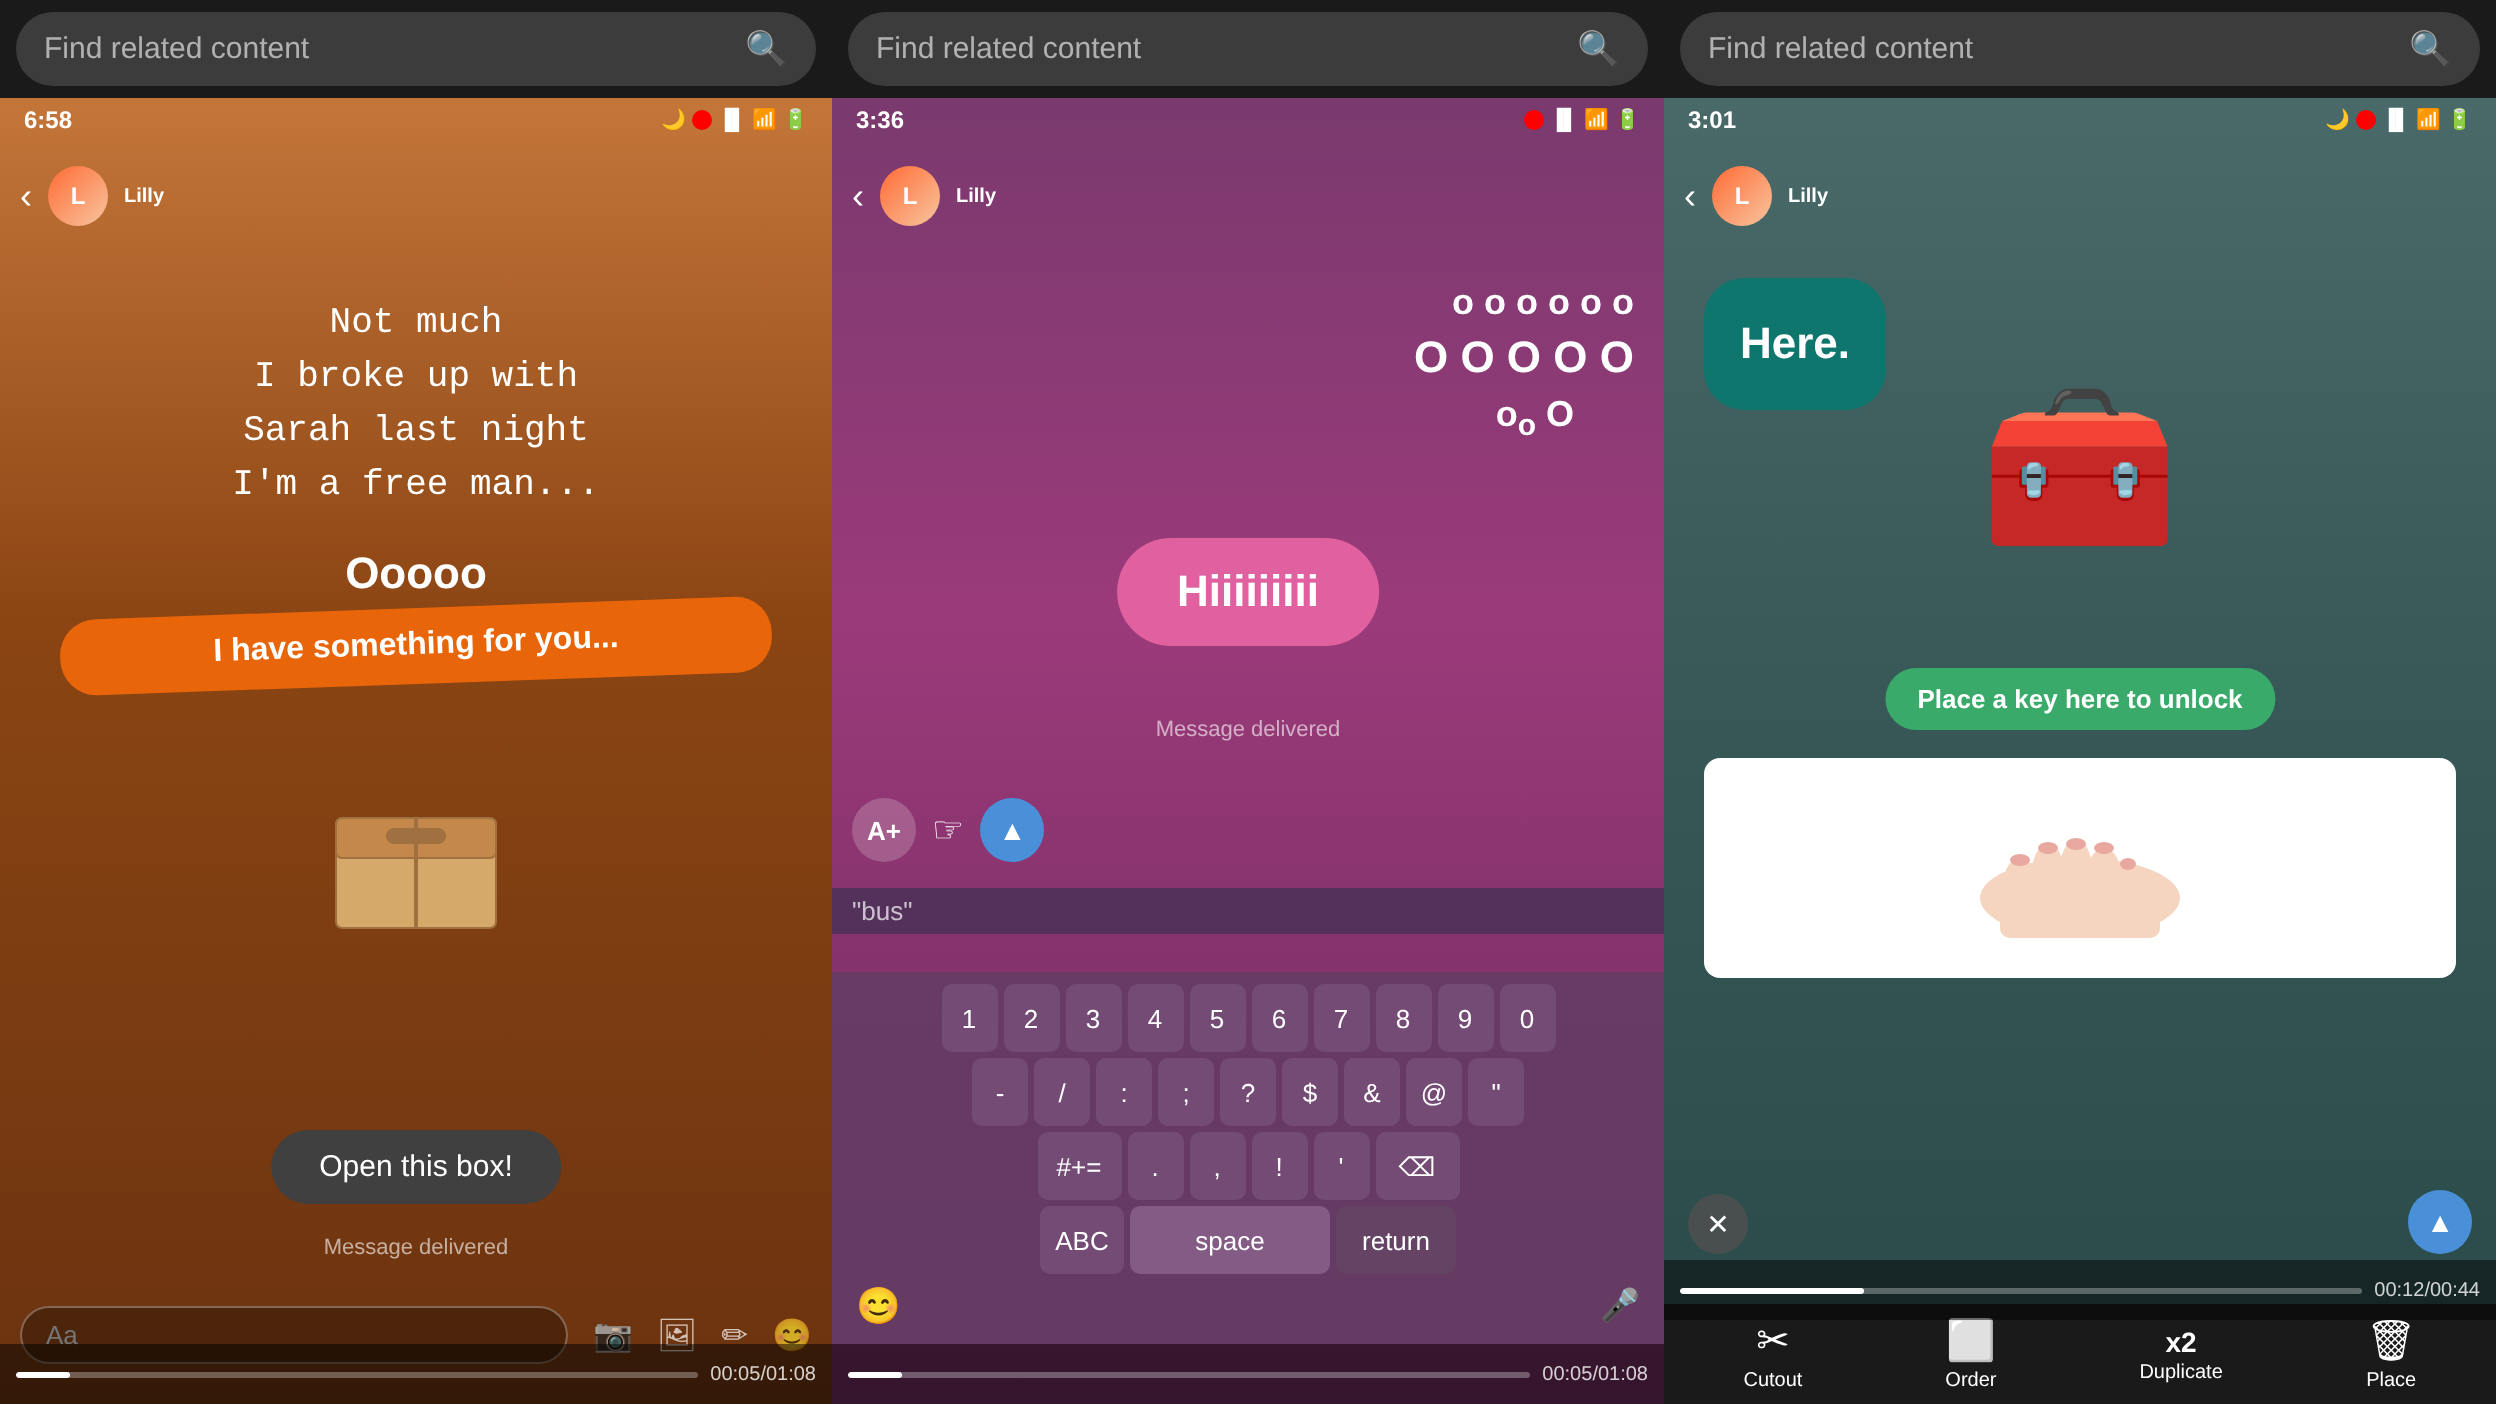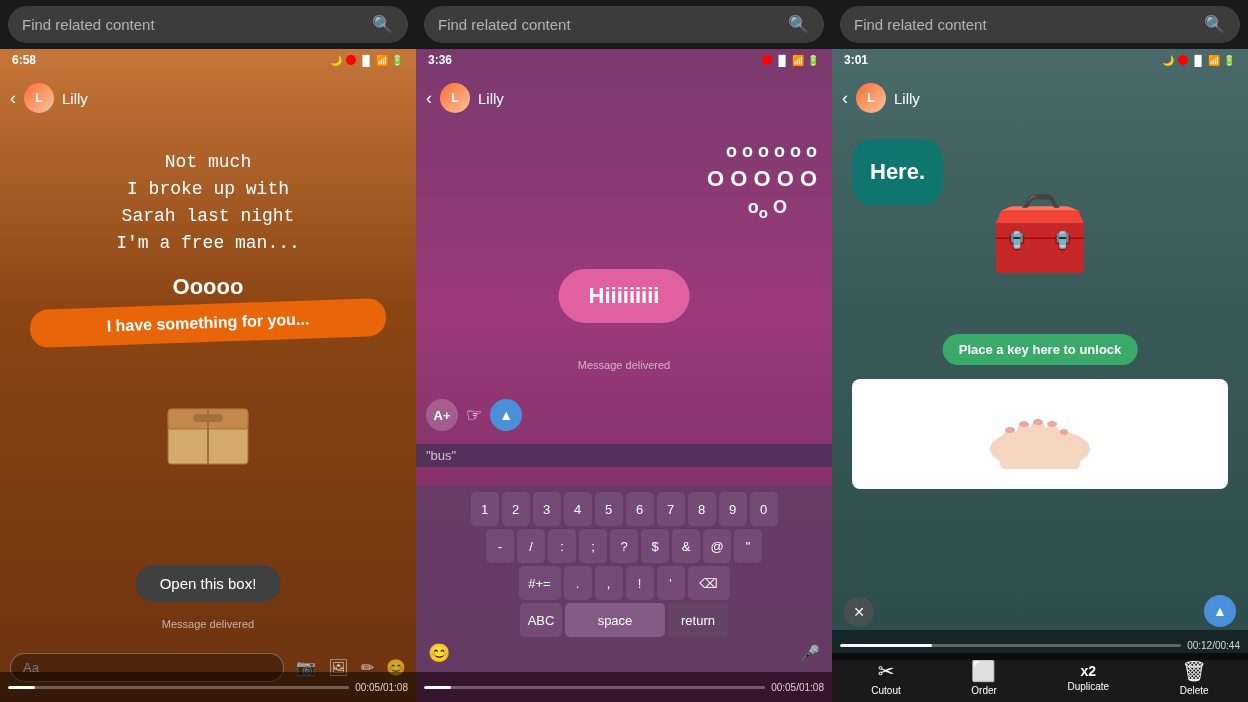--- a/index.html
+++ b/index.html
@@ -126,22 +126,22 @@
     .nav-avatar {
       width: 30px; height: 30px;
       border-radius: 50%;
       background: linear-gradient(135deg, #ff6b35, #f7c59f);
       display: flex; align-items: center; justify-content: center;
       font-size: 12px; color: white; font-weight: bold;
       overflow: hidden;
     }
     .nav-name {
       color: white;
-      font-size: 15px;
-      font-weight: 400;
+      font-size: 10px;
+      font-weight: 700;
     }
 
     
     .p1-text-area {
       position: absolute;
       top: 100px;
       left: 0; right: 0;
       text-align: center;
       color: white;
       font-size: 18px;
@@ -638,21 +638,21 @@
       <div class="p3-tool">
         <span class="p3-tool-icon">⬜</span>
         <span>Order</span>
       </div>
       <div class="p3-tool">
         <span class="p3-tool-icon" style="font-size:14px; font-weight:bold;">x2</span>
         <span>Duplicate</span>
       </div>
       <div class="p3-tool">
         <span class="p3-tool-icon">🗑</span>
-        <span>Delete</span>
+        <span>Place</span>
       </div>
     </div>
 
     <div class="progress-bar-wrap" style="bottom:42px;">
       <div class="progress-bar">
         <div class="progress-fill" style="width:27%"></div>
       </div>
       <span class="progress-time">
         <span>00:12</span>/<span>00:44</span>
       </span>

